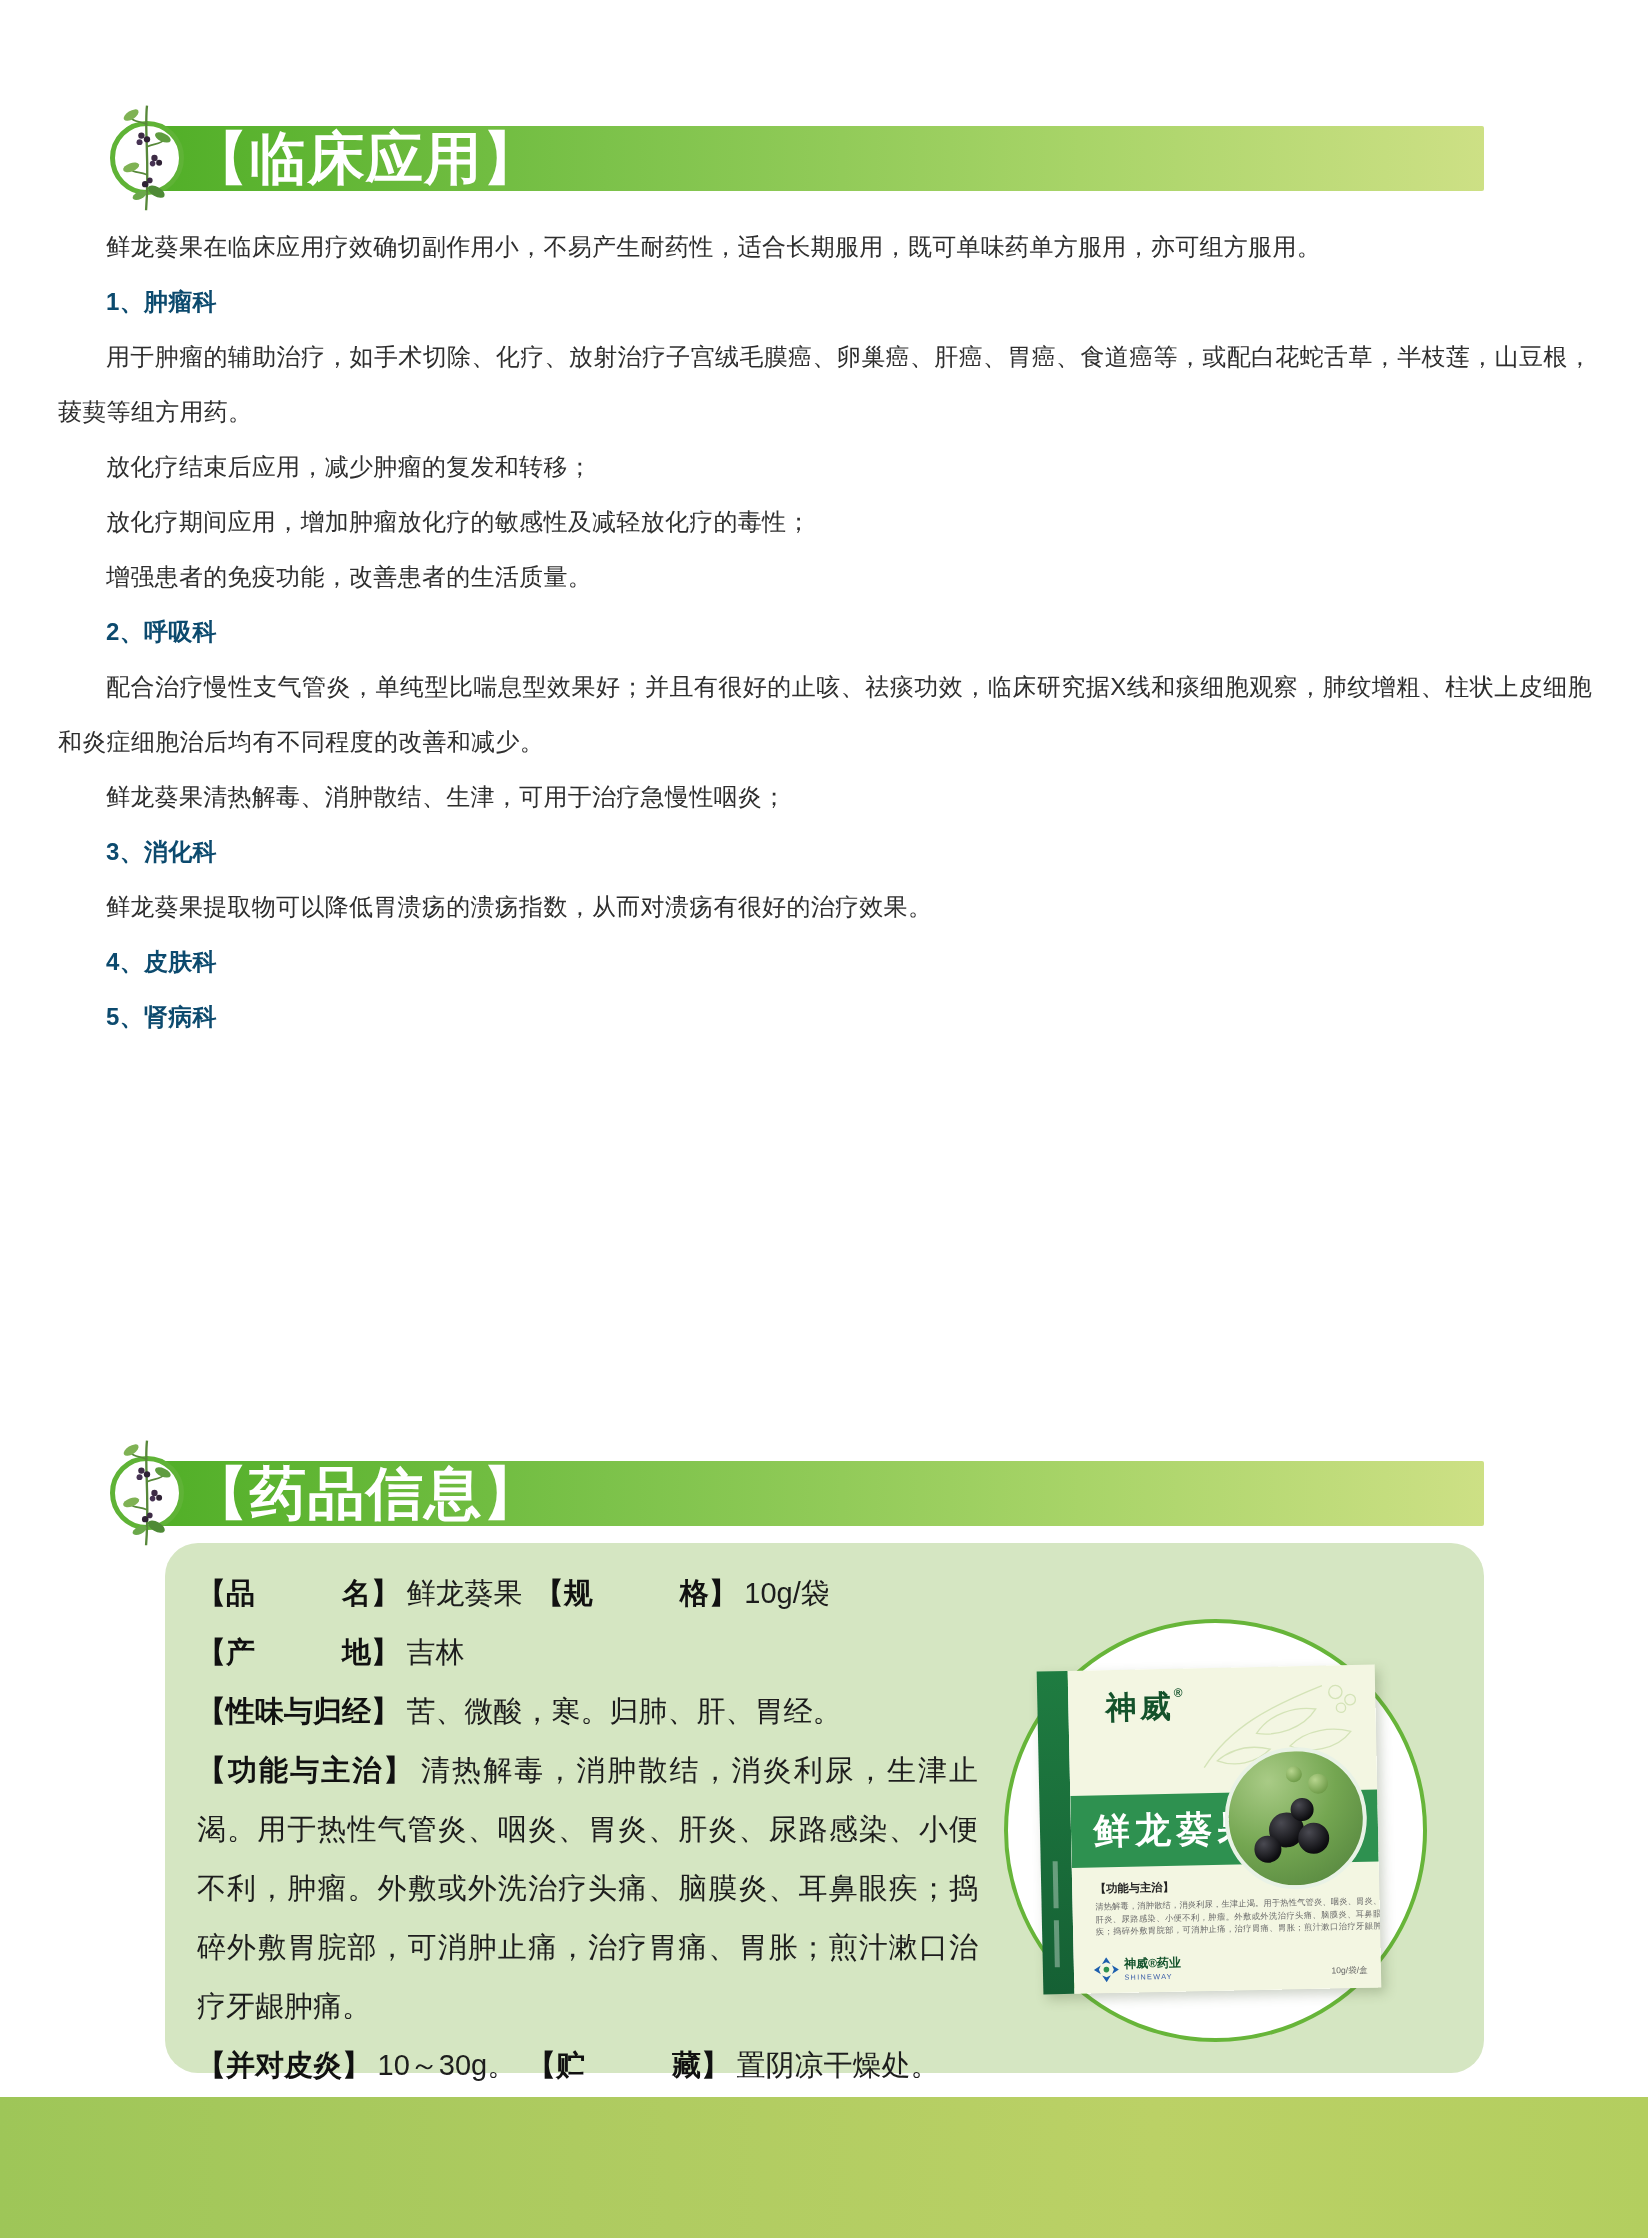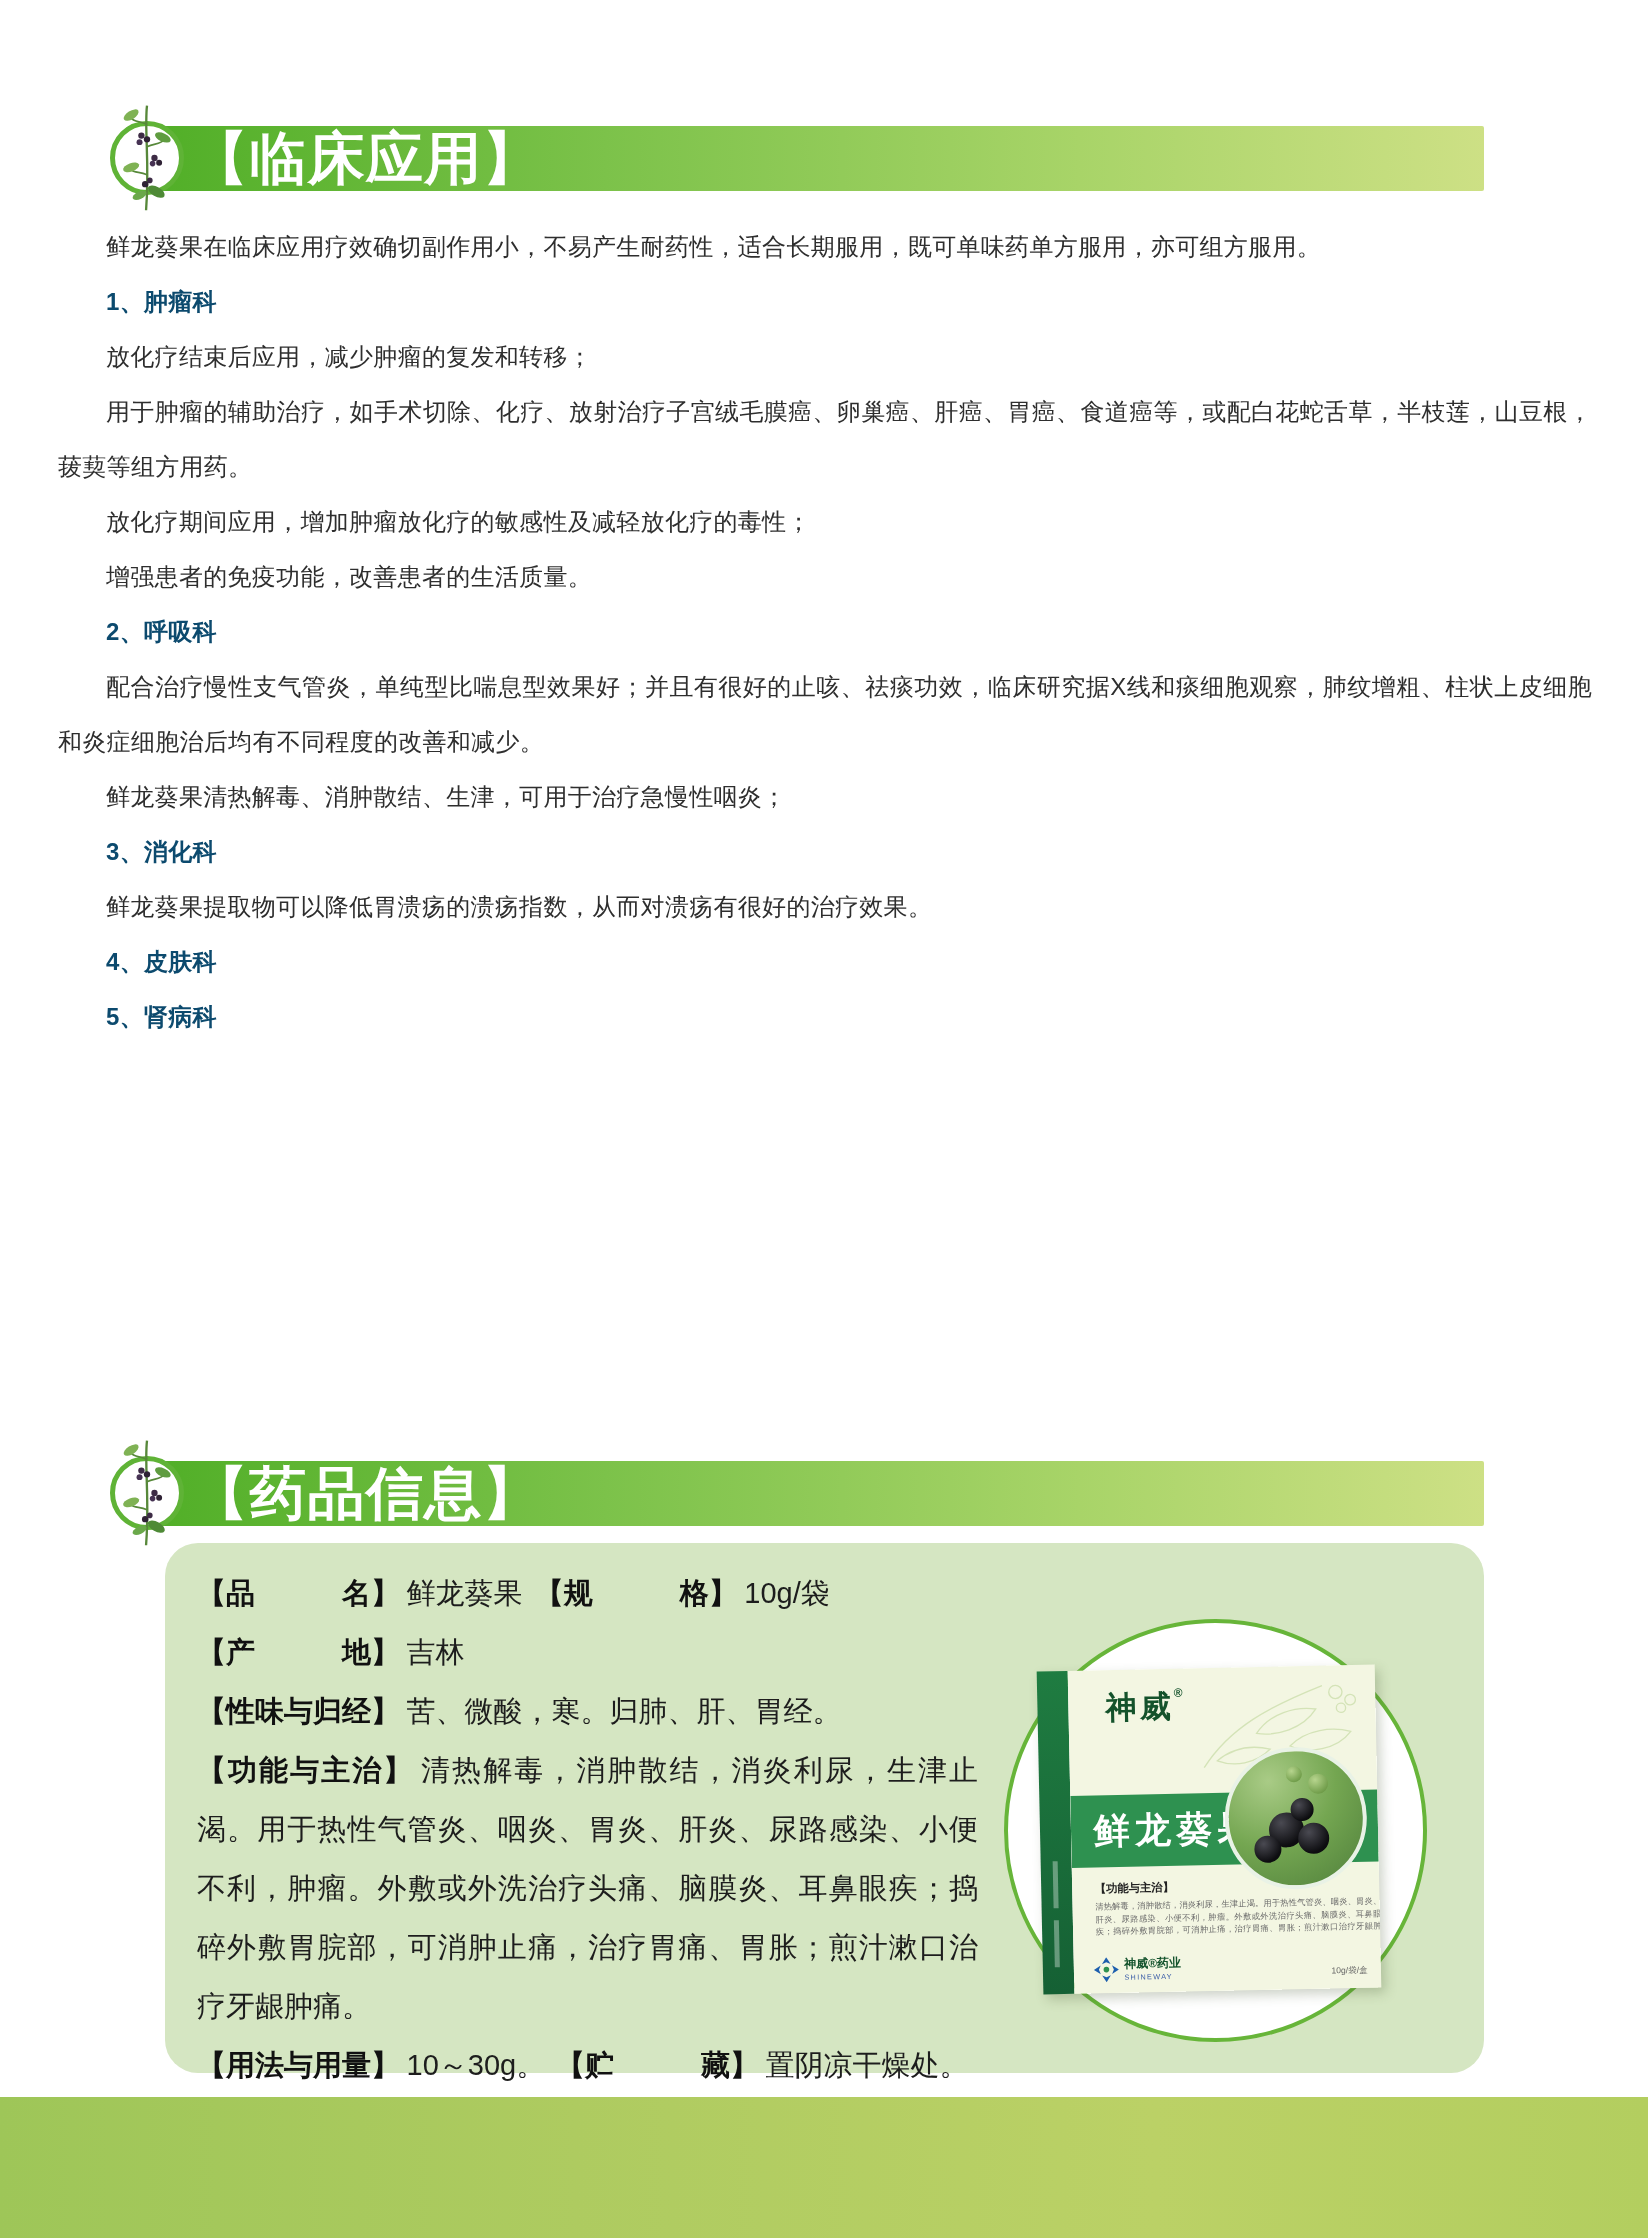--- a/index.html
+++ b/index.html
@@ -92,22 +92,22 @@
         <circle cx="28" cy="88" r="3.4" fill="#2f2235"></circle>
           <circle cx="33" cy="84" r="3" fill="#3d2b45"></circle>
       </svg>
     </div>
     <span class="title">【临床应用】</span>
   </div>
 
   <div class="content">
     <p>鲜龙葵果在临床应用疗效确切副作用小，不易产生耐药性，适合长期服用，既可单味药单方服用，亦可组方服用。</p>
     <p class="sub">1、肿瘤科</p>
+    <p>用于肿瘤的辅助治疗，如手术切除、化疗、放射治疗子宫绒毛膜癌、卵巢癌、肝癌、胃癌、食道癌等，或配白花蛇舌草，半枝莲，山豆根，菝葜等组方用药。</p>
     <p>放化疗结束后应用，减少肿瘤的复发和转移；</p>
-    <p>用于肿瘤的辅助治疗，如手术切除、化疗、放射治疗子宫绒毛膜癌、卵巢癌、肝癌、胃癌、食道癌等，或配白花蛇舌草，半枝莲，山豆根，菝葜等组方用药。</p>
     <p>放化疗期间应用，增加肿瘤放化疗的敏感性及减轻放化疗的毒性；</p>
     <p>增强患者的免疫功能，改善患者的生活质量。</p>
     <p class="sub">2、呼吸科</p>
     <p>配合治疗慢性支气管炎，单纯型比喘息型效果好；并且有很好的止咳、祛痰功效，临床研究据X线和痰细胞观察，肺纹增粗、柱状上皮细胞和炎症细胞治后均有不同程度的改善和减少。</p>
     <p>鲜龙葵果清热解毒、消肿散结、生津，可用于治疗急慢性咽炎；</p>
     <p class="sub">3、消化科</p>
     <p>鲜龙葵果提取物可以降低胃溃疡的溃疡指数，从而对溃疡有很好的治疗效果。</p>
     <p class="sub">4、皮肤科</p>
     <p class="sub">5、肾病科</p>
   </div>
@@ -146,21 +146,21 @@
       <div class="row">
         <b>【产　　　地】</b><span>吉林</span>
       </div>
       <div class="row">
         <b>【性味与归经】</b><span>苦、微酸，寒。归肺、肝、胃经。</span>
       </div>
       <div class="row">
         <b>【功能与主治】</b><span>清热解毒，消肿散结，消炎利尿，生津止渴。用于热性气管炎、咽炎、胃炎、肝炎、尿路感染、小便不利，肿瘤。外敷或外洗治疗头痛、脑膜炎、耳鼻眼疾；捣碎外敷胃脘部，可消肿止痛，治疗胃痛、胃胀；煎汁漱口治疗牙龈肿痛。</span>
       </div>
       <div class="row">
-        <b>【用法与用量】</b><span>10～30g。</span>
+        <b>【并对皮炎】</b><span>10～30g。</span>
         <b class="second" style="margin-left:2.7px;">【贮　　　藏】</b><span>置阴凉干燥处。</span>
       </div>
       <div class="row">
         <b>【执 行 标 准】</b><span>《广东省中药材标准》</span>
       </div>
     </div>
 
     <div class="photo-circle">
       <div class="pkg">
         <div class="spine">

